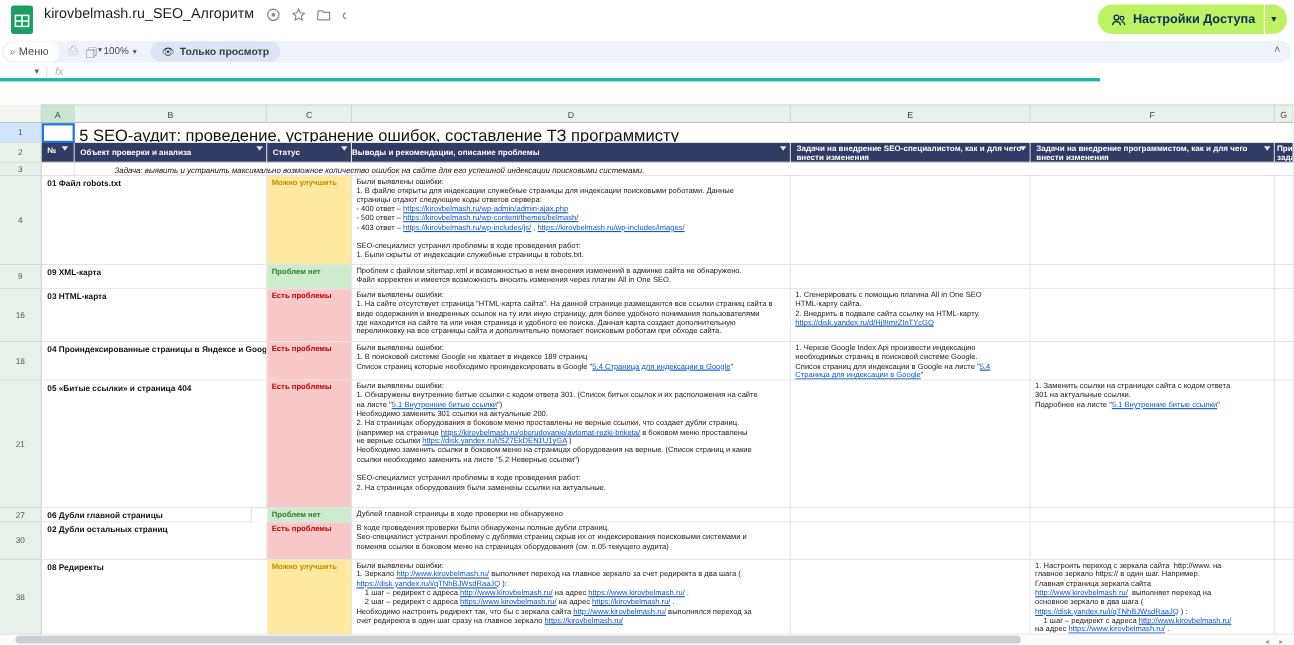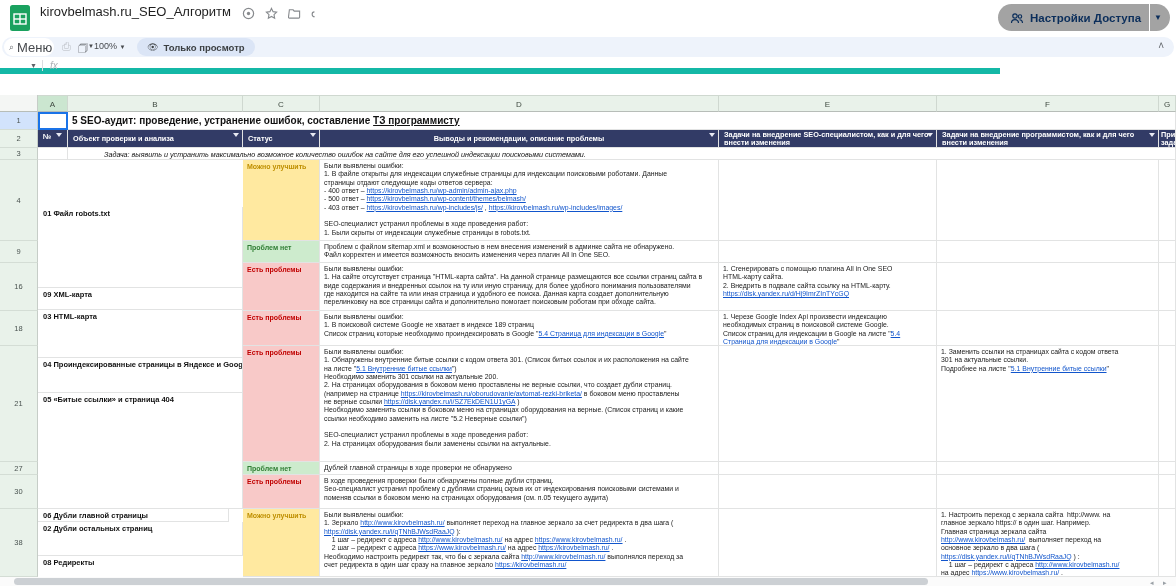--- a/index.html
+++ b/index.html
@@ -11,61 +11,61 @@
   #topbar { position:absolute; left:0; top:0; width:1176px; height:36px; background:#fff; }
   #logo { position:absolute; left:9px; top:4px; width:22px; height:28px; }
   #doc-title { position:absolute; left:40px; top:4px; font-size:13px; color:#1f1f1f; white-space:nowrap; }
   .title-icons { position:absolute; top:7px; display:flex; gap:10px; }
   .tico { width:13px; height:13px; opacity:.75; }
   #menubar { position:absolute; left:39px; top:21px; display:flex; gap:2px; }
   .menu-item { font-size:12.5px; color:#1f1f1f; padding:1px 7px; border-radius:8px; white-space:nowrap; }
   .menu-item.disabled { color:#b4b8bf; }
   #chrome-right { position:absolute; right:0; top:0; height:36px; }
   .cico { position:absolute; width:17px; height:17px; color:#5f6368; }
-  #share-pill { position:absolute; right:6px; top:4px; height:27px; background:#a3a3a3; border-radius:14px; display:flex; align-items:center; padding:0 8px 0 12px; }
+  #share-pill { position:absolute; right:6px; top:4px; height:27px; background:#bef264; border-radius:14px; display:flex; align-items:center; padding:0 8px 0 12px; }
   #share-pill .lbl { font-size:11.5px; font-weight:bold; color:#0b2e5b; margin:0 8px 0 6px; white-space:nowrap; }
   #share-pill .sep { width:1px; height:27px; background:#fff; margin-right:4px; }
   #share-pill .chev { font-size:8px; color:#0b2e5b; }
 
   
   #toolbar { position:absolute; left:2px; top:37px; width:1172px; height:20px; background:#eef3fb; border-radius:10px; }
   #search-pill { position:absolute; left:2px; top:1px; width:50px; height:18px; background:#fff; border-radius:10px; display:flex; align-items:center; padding-left:5px; }
   #search-pill .q { font-size:9px; color:#5f6368; margin-right:3px; }
-  #search-pill .ph { font-size:13px; color:#474a4e; }
+  #search-pill .ph { font-size:10px; color:#474a4e; }
   .tb-ico { position:absolute; top:3px; font-size:11px; color:#474a4e; }
   #zoom-select { position:absolute; left:92px; top:4px; font-size:9px; color:#474a4e; }
   #view-pill { position:absolute; left:135px; top:1px; height:18px; background:#dbe5f6; border-radius:10px; display:flex; align-items:center; padding:0 10px; }
   #view-pill .eye { font-size:9px; margin-right:5px; color:#3c4043; }
   #view-pill .txt { font-size:9.5px; color:#3c4043; font-weight:bold; white-space:nowrap; }
   #collapse-arrow { position:absolute; right:10px; top:3px; font-size:10px; color:#5f6368; }
 
   
-  #formulabar { position:absolute; left:0; top:58px; width:1000px; height:16px; background:#fff; border-bottom:6px solid #14b8a6; }
+  #formulabar { position:absolute; left:0; top:58px; width:1000px; height:16px; background:#fff; border-bottom:3px solid #14b8a6; }
   #namebox-chev { position:absolute; left:30px; top:4px; font-size:7px; color:#5f6368; }
   #fb-sep { position:absolute; left:42px; top:2px; width:1px; height:11px; background:#dadce0; }
   #fx { position:absolute; left:50px; top:2px; font-size:10px; font-style:italic; color:#b0b3b8; }
 
   
   #grid { position:absolute; left:0; top:95px; width:1176px; height:482px; font-size:7px; color:#111; }
   .colhead { position:absolute; top:0; height:17px; background:#e9f2ea; border-right:1px solid #cfd8d0; border-top:1px solid #cfd8d0; border-bottom:1px solid #b7bdb8; text-align:center; line-height:17px; font-size:8px; color:#3f4a41; }
   .colhead.sel { background:#cbe6d0; }
   #corner { position:absolute; left:0; top:0; width:38px; height:17px; background:#f4f6f4; border-right:1px solid #c6cdc7; border-bottom:1px solid #b7bdb8; }
   .rowhead { position:absolute; left:0; width:38px; background:#e9f2ea; border-right:1px solid #c6cdc7; border-bottom:1px solid #d4ddd5; text-align:center; font-size:7.5px; color:#4a5350; display:flex; align-items:center; justify-content:center; }
   .rowhead.sel { background:#d2e3fc; }
   .cell { position:absolute; border-right:1px solid #e2e3e3; border-bottom:1px solid #e2e3e3; overflow:hidden; background:#fff; }
   .cell.navy { background:#323b66; color:#fff; font-weight:bold; font-size:7.3px; }
   .funnel { position:absolute; top:3px; right:3px; width:0; height:0; border-left:3.5px solid transparent; border-right:3.5px solid transparent; border-top:4.5px solid #e7e9f2; }
-  .obj { font-weight:bold; font-size:7.5px; padding:2px 2px 0 5px; white-space:nowrap;margin-top:47px; }
+  .obj { font-weight:bold; font-size:7.5px; padding:2px 2px 0 5px; white-space:nowrap; }
   .status { font-size:7px; padding:3px 0 0 4px; font-weight:bold; }
   .status.warn { background:#ffe9a0; color:#bf8f00; }
   .status.ok   { background:#cdebcd; color:#2f7d33; }
   .status.bad  { background:#f8c9c8; color:#c00000; }
   .body-txt { font-size:6.9px; line-height:8.35px; padding:2px 3px 0 4px; white-space:pre; color:#1a1a1a; }
   .lnk { color:#1155cc; text-decoration:underline; cursor:pointer; }
-  #title-cell { font-weight:bold; font-size:10px; padding-top:3px; padding-left:4px; white-space:nowrap; }
+  #title-cell { font-weight:normal; font-size:15px; padding-top:3px; padding-left:4px; white-space:nowrap; }
   #title-cell u { text-decoration:underline; }
   #task-cell { font-style:italic; font-size:7.2px; padding:2px 0 0 36px; white-space:nowrap; }
   #a1 { position:absolute; background:#fff; border:2px solid #1a73e8; z-index:3; }
 
   
   #hscroll-track { position:absolute; left:0; top:577px; width:1176px; height:9px; background:#fbfbfb; }
   #hscroll-thumb { position:absolute; left:14px; top:1px; width:914px; height:7px; background:#ccd0d4; border-radius:4px; }
   .scroll-arrow { position:absolute; top:579px; font-size:7px; color:#9aa0a6; }
 </style>
 </head>
@@ -152,21 +152,21 @@
       <div class="colhead" style="left: 719px; top: 0px; width: 218px; height: 17px;">E</div>
       <div class="colhead" style="left: 937px; top: 0px; width: 222px; height: 17px;">F</div>
       <div class="colhead" style="left: 1159px; top: 0px; width: 17px; height: 17px;">G</div>
       <div class="rowhead sel" style="left: 0px; top: 17px; width: 38px; height: 18px;">1</div>
       <div class="cell" id="a1" style="left: 38px; top: 17px; width: 30px; height: 18px;"></div>
       <div class="cell" id="title-cell" style="left: 68px; top: 17px; width: 1108px; height: 18px;"><span>5 SEO-аудит: проведение, устранение ошибок, составление </span><u>ТЗ программисту</u></div>
       <div class="rowhead" style="left: 0px; top: 35px; width: 38px; height: 18px;">2</div>
       <div class="cell navy" style="left: 38px; top: 35px; width: 30px; height: 18px; padding: 3px 0px 0px 5px; text-align: left; white-space: pre; line-height: 8.2px;"><span>№</span><span class="funnel" style="left: 18px; right: auto;"></span></div>
       <div class="cell navy" style="left: 68px; top: 35px; width: 175px; height: 18px; padding: 5px 0px 0px 5px; text-align: left; white-space: pre; line-height: 8.2px;"><span>Объект проверки и анализа</span><span class="funnel"></span></div>
       <div class="cell navy" style="left: 243px; top: 35px; width: 77px; height: 18px; padding: 5px 0px 0px 5px; text-align: left; white-space: pre; line-height: 8.2px;"><span>Статус</span><span class="funnel"></span></div>
-      <div class="cell navy" style="left: 320px; top: 35px; width: 399px; height: 18px; padding: 5px 0px 0px; text-align: center; white-space: pre; line-height: 8.2px;"><span>Выводы и рекомендации, описание проблемы</span><span class="funnel"></span></div>
+      <div class="cell navy" style="left: 320px; top: 35px; width: 399px; height: 18px; padding: 5px 0px 0px; text-align: left; white-space: pre; line-height: 8.2px;"><span>Выводы и рекомендации, описание проблемы</span><span class="funnel"></span></div>
       <div class="cell navy" style="left: 719px; top: 35px; width: 218px; height: 18px; padding: 1px 10px 0px 5px; text-align: left; white-space: pre; line-height: 8.2px;"><span>Задачи на внедрение SEO-специалистом, как и для чего
 внести изменения</span><span class="funnel"></span></div>
       <div class="cell navy" style="left: 937px; top: 35px; width: 222px; height: 18px; padding: 1px 10px 0px 5px; text-align: left; white-space: pre; line-height: 8.2px;"><span>Задачи на внедрение программистом, как и для чего
 внести изменения</span><span class="funnel"></span></div>
       <div class="cell navy" style="left: 1159px; top: 35px; width: 17px; height: 18px; padding: 1px 0px 0px 2px; text-align: left; white-space: pre; line-height: 8.2px;"><span>Приор
 зада</span></div>
       <div class="rowhead" style="left: 0px; top: 53px; width: 38px; height: 12px;">3</div>
       <div class="cell" style="left: 38px; top: 53px; width: 30px; height: 12px;"></div>
       <div class="cell" id="task-cell" style="left: 68px; top: 53px; width: 1108px; height: 12px;"><span>Задача: выявить и устранить максимально возможное количество ошибок на сайте для его успешной индексации поисковыми системами.</span></div>
       <div class="rowhead" style="left: 0px; top: 65px; width: 38px; height: 81px;">4</div>

